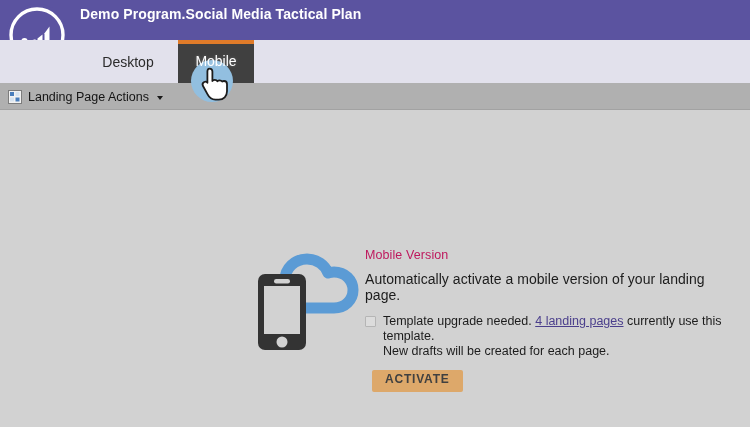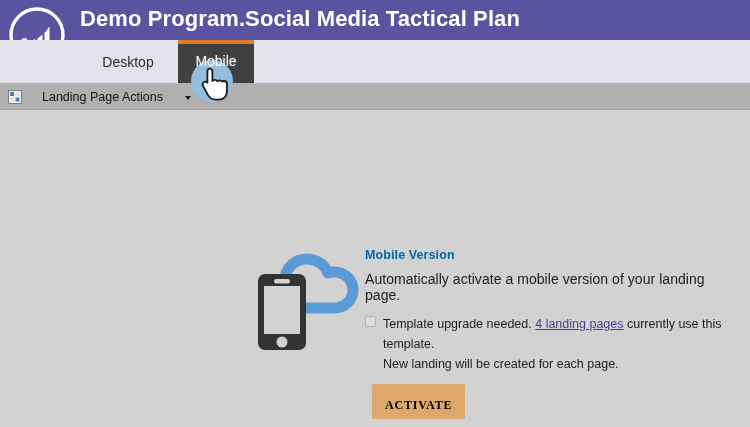--- a/index.html
+++ b/index.html
@@ -28,21 +28,21 @@
     top: 0;
     width: 750px;
     height: 40px;
     background: #5b53a0;
     box-sizing: border-box;
   }
   .header-title {
     position: absolute;
     left: 80px;
     top: 6px;
-    font-size: 22px;
+    font-size: 14px;
     font-weight: 700;
     color: #ffffff;
     letter-spacing: 0.1px;
     white-space: nowrap;
   }
 
   
   .logo-wrap {
     position: absolute;
     left: 4px;
@@ -124,21 +124,21 @@
     border-bottom: 1px solid #a2a2a2;
     box-sizing: border-box;
   }
   .toolbar-action {
     position: absolute;
     left: 8px;
     top: 4px;
     height: 19px;
     display: flex;
     align-items: center;
-    gap: 20px;
+    gap: 6px;
     font-size: 12.5px;
     color: #141414;
     cursor: pointer;
     user-select: none;
   }
   .lp-icon {
     width: 14px;
     height: 14px;
     display: block;
   }
@@ -172,22 +172,22 @@
   }
 
   .panel-text {
     position: absolute;
     left: 365px;
     top: 138px;
     width: 360px;
   }
   .panel-title {
     font-size: 12.5px;
-    font-weight: 700;
-    color: #0369a1;
+    font-weight: 400;
+    color: #be185d;
     margin: 0 0 9px 0;
     letter-spacing: 0.1px;
   }
   .panel-desc {
     font-size: 14px;
     color: #1c1c1c;
     margin: 0 0 11px 0;
     letter-spacing: 0.05px;
   }
 
@@ -204,38 +204,38 @@
     background: #dcdcdc;
     border: 1px solid #b5b5b5;
     border-radius: 1px;
     margin-top: 2px;
     cursor: pointer;
     box-sizing: border-box;
   }
   .upgrade-text {
     font-size: 12.5px;
     color: #1c1c1c;
-    line-height: 20px;
+    line-height: 15px;
   }
   .lp-link {
     color: #4b3f8c;
     text-decoration: underline;
     cursor: pointer;
   }
 
   .activate-btn {
     display: inline-block;
     background: #dda86a;
-    color: #000000;
+    color: #404040;
     border: none;
-    font-family: Liberation Serif, serif;
+    font-family: Liberation Sans, sans-serif;
     font-size: 12px;
     font-weight: 700;
     letter-spacing: 0.8px;
-    padding: 14px 13px 6px 13px;
+    padding: 2px 13px 6px 13px;
     border-radius: 2px;
     cursor: default;
     margin-left: 7px;
   }
 </style>
 </head>
 <body>
 
 <div id="app">
 
@@ -310,21 +310,21 @@
       <div class="panel-title">Mobile Version</div>
       <div class="panel-desc">Automatically activate a mobile version of your landing page.</div>
 
       <div class="upgrade-row">
         <div class="chk"></div>
         <div class="upgrade-text">
           <span>Template upgrade needed.</span>
           <span class="lp-link">4 landing pages</span>
           <span>currently use this template.</span>
           <br>
-          <span>New landing will be created for each page.</span>
+          <span>New drafts will be created for each page.</span>
         </div>
       </div>
 
       <button class="activate-btn">ACTIVATE</button>
     </div>
 
   </div>
 </div>
 
 </body></html>

